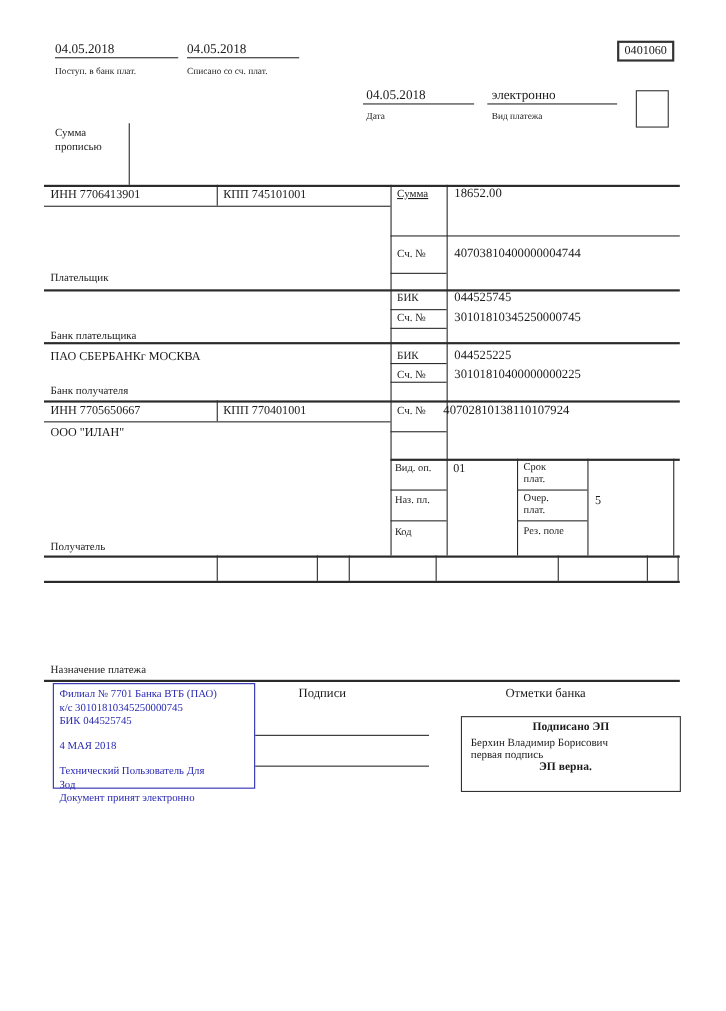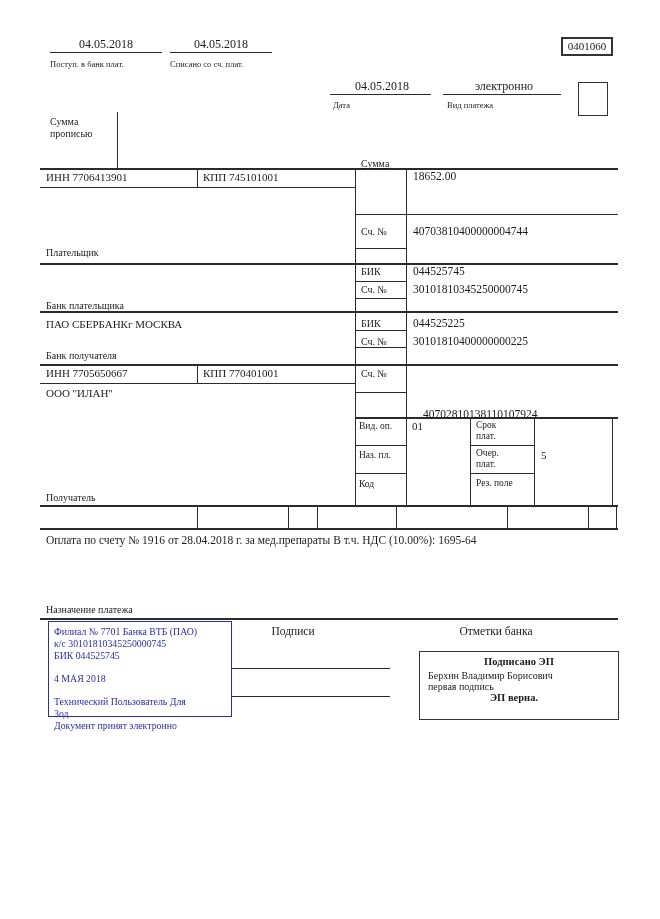--- a/index.html
+++ b/index.html
@@ -9,21 +9,21 @@
   .t{position:absolute;white-space:nowrap;line-height:1.15;}
   .wrap{white-space:normal;}
   .hl{position:absolute;height:1px;background:#2b2b2b;}
   .hl2{height:2px;}
   .vl{position:absolute;width:1px;background:#2b2b2b;}
   .fs8{font-size:8.5px;}
   .fs95{font-size:9.5px;}
   .fs10{font-size:10px;}
   .fs11{font-size:11px;}
   .fs115{font-size:11.5px;}
-  .fs12{font-size:12px;text-align:center;}
+  .fs12{font-size:12px;}
   .title{font-family:"Liberation Sans","DejaVu Sans",sans-serif;font-weight:bold;font-size:12.5px;}
   .ul{border-bottom:1.5px solid #2b2b2b;}
   .box{position:absolute;border:2px solid #333;box-sizing:border-box;}
   .note-box{position:absolute;border:1.5px solid #2b2bb4;box-sizing:border-box;
             padding:4px 5px;color:#2b2bb4;font-size:9.8px;line-height:1.22;}
   .note-line{min-height:11px;white-space:nowrap;}
   .stamp-box{position:absolute;border:1.5px solid #333;box-sizing:border-box;padding:4px 8px;}
   .stamp-title{font-weight:bold;font-size:10.5px;text-align:center;}
   .stamp-name{font-size:10px;margin-top:3px;}
   .stamp-note{font-size:10px;}
@@ -84,21 +84,21 @@
   <div class="vl" style="left:197px;top:505px;height:23px;"></div>
   <div class="vl" style="left:288px;top:505px;height:23px;"></div>
   <div class="vl" style="left:317px;top:505px;height:23px;"></div>
   <div class="vl" style="left:396px;top:505px;height:23px;"></div>
   <div class="vl" style="left:507px;top:505px;height:23px;"></div>
   <div class="vl" style="left:588px;top:505px;height:23px;"></div>
   <div class="vl" style="left:616px;top:505px;height:23px;"></div>
 
   <div class="t fs11" style="left:46px;top:171px;">ИНН 7706413901</div>
   <div class="t fs11" style="left:203px;top:171px;">КПП 745101001</div>
-  <div class="t fs10" style="left:361px;top:158px;text-decoration:underline;">Сумма</div>
+  <div class="t fs10" style="left:361px;top:171px;text-decoration:underline;">Сумма</div>
   <div class="t fs115" style="left:413px;top:170px;">18652.00</div>
   <div class="t fs10" style="left:361px;top:226px;">Сч. №</div>
   <div class="t fs115" style="left:413px;top:225px;">40703810400000004744</div>
   <div class="t fs10" style="left:46px;top:247px;">Плательщик</div>
 
   <div class="t fs10" style="left:361px;top:266px;">БИК</div>
   <div class="t fs115" style="left:413px;top:265px;">044525745</div>
   <div class="t fs10" style="left:361px;top:284px;">Сч. №</div>
   <div class="t fs115" style="left:413px;top:283px;">30101810345250000745</div>
   <div class="t fs10" style="left:46px;top:300px;">Банк плательщика</div>
@@ -106,34 +106,33 @@
   <div class="t fs11" style="left:46px;top:318px;">ПАО СБЕРБАНКг МОСКВА</div>
   <div class="t fs10" style="left:361px;top:318px;">БИК</div>
   <div class="t fs115" style="left:413px;top:317px;font-family:Liberation Serif, serif;">044525225</div>
   <div class="t fs10" style="left:361px;top:336px;">Сч. №</div>
   <div class="t fs115" style="left:413px;top:335px;">30101810400000000225</div>
   <div class="t fs10" style="left:46px;top:350px;">Банк получателя</div>
 
   <div class="t fs11" style="left:46px;top:367px;">ИНН 7705650667</div>
   <div class="t fs11" style="left:203px;top:367px;">КПП 770401001</div>
   <div class="t fs10" style="left:361px;top:368px;">Сч. №</div>
-  <div class="t fs115" style="left:423px;top:367px;margin-top:41px;">40702810138110107924</div>
+  <div class="t fs115" style="left:403px;top:367px;">40702810138110107924</div>
   <div class="t fs11" style="left:46px;top:387px;">ООО "ИЛАН"</div>
   <div class="t fs10" style="left:46px;top:492px;">Получатель</div>
 
   <div class="t fs95" style="left:359px;top:421px;">Вид. оп.</div>
   <div class="t fs11" style="left:412px;top:420px;">01</div>
   <div class="t fs95 wrap" style="left:476px;top:420px;width:42px;">Срок плат.</div>
   <div class="t fs95" style="left:359px;top:450px;">Наз. пл.</div>
   <div class="t fs95 wrap" style="left:476px;top:448px;width:42px;">Очер. плат.</div>
   <div class="t fs11" style="left:541px;top:449px;">5</div>
   <div class="t fs95" style="left:359px;top:479px;">Код</div>
   <div class="t fs95" style="left:476px;top:478px;">Рез. поле</div>
 
-  <div class="t fs115" style="left:46px;top:534px;">Оплата по счету № 1916 от 28.04.2018 г. за мед.препараты В т.ч. НДС (10.00%): 1695-64</div>
   <div class="t fs10" style="left:46px;top:604px;">Назначение платежа</div>
 
   <div class="note-box" style="left:48px;top:621px;width:184px;height:96px;">
     <div class="note-line">Филиал № 7701 Банка ВТБ (ПАО)</div>
     <div class="note-line">к/с 30101810345250000745</div>
     <div class="note-line">БИК 044525745</div>
     <div class="note-line"></div>
     <div class="note-line">4 МАЯ 2018</div>
     <div class="note-line"></div>
     <div class="note-line">Технический Пользователь Для</div>

